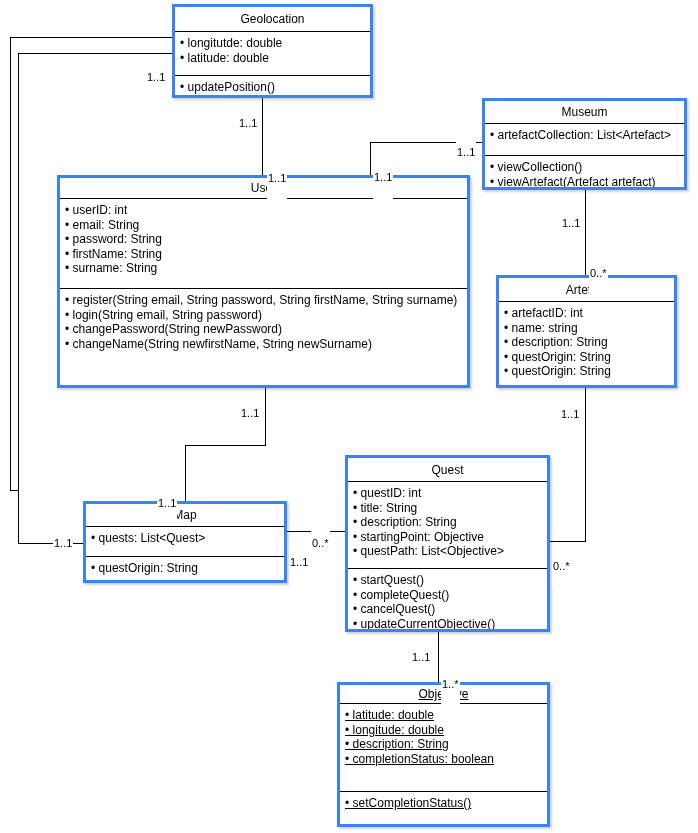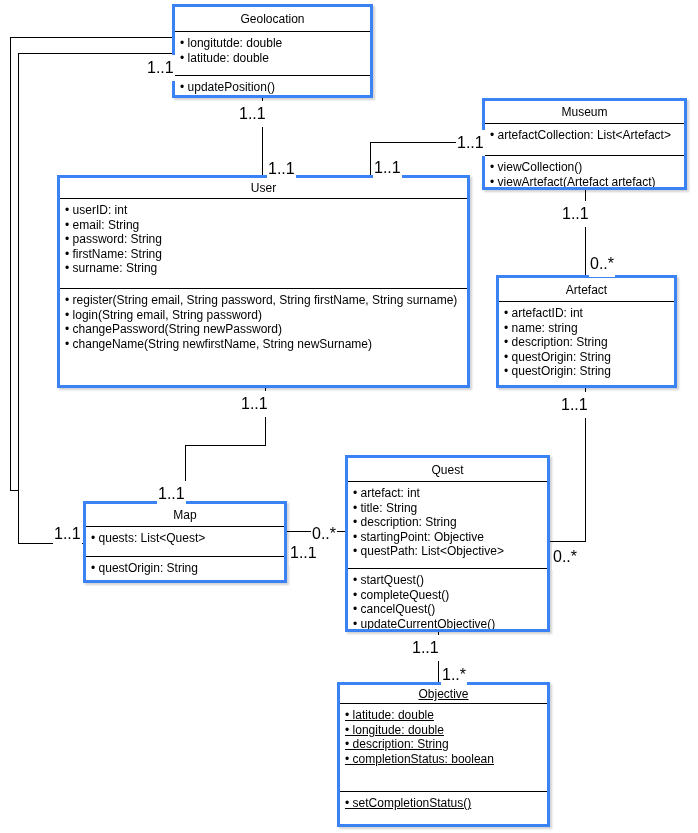--- a/index.html
+++ b/index.html
@@ -34,22 +34,22 @@
   #cls-artefact .uml-title{height:23px;}
   #cls-map{left:83px;top:501px;width:204px;height:82px;}
   #cls-map .uml-section:nth-child(2){height:30px;flex:none;}
   #cls-quest{left:345px;top:455px;width:205px;height:177px;}
   #cls-quest .uml-title{height:23px;}
   #cls-quest .uml-section:nth-child(2){height:87px;flex:none;}
   #cls-objective{left:337px;top:682px;width:213px;height:145px;text-decoration:underline;}
   #cls-objective .uml-title{height:18px;}
   #cls-objective .uml-section:nth-child(2){height:88px;flex:none;}
   .mult{
-    position:absolute;font-size:16px;line-height:12px;background:#ffffff;
-    padding:7px 1px;white-space:nowrap;
+    position:absolute;font-size:11px;line-height:12px;background:#ffffff;
+    padding:16px 1px;white-space:nowrap;
   }
 </style>
 </head>
 <body>
 
 <div id="canvas">
 
   <svg id="edges" viewBox="0 0 698 833" xmlns="http://www.w3.org/2000/svg">
     <polyline points="262,98 262,175"></polyline>
     <polyline points="482,142 370,142 370,175"></polyline>
@@ -113,21 +113,21 @@
   <div class="uml-section">
         <div class="uml-row">• quests: List&lt;Quest&gt;</div>
       </div>
       <div class="uml-section">
         <div class="uml-row">• questOrigin: String</div>
       </div>
     </div>
   <div class="uml-class" id="cls-quest">
     <div class="uml-title">Quest</div>
   <div class="uml-section">
-        <div class="uml-row">• artefact: int</div>
+        <div class="uml-row">• questID: int</div>
         <div class="uml-row">• title: String</div>
         <div class="uml-row">• description: String</div>
         <div class="uml-row">• startingPoint: Objective</div>
         <div class="uml-row">• questPath: List&lt;Objective&gt;</div>
       </div>
       <div class="uml-section">
         <div class="uml-row">• startQuest()</div>
         <div class="uml-row">• completeQuest()</div>
         <div class="uml-row">• cancelQuest()</div>
         <div class="uml-row">• updateCurrentObjective()</div>

